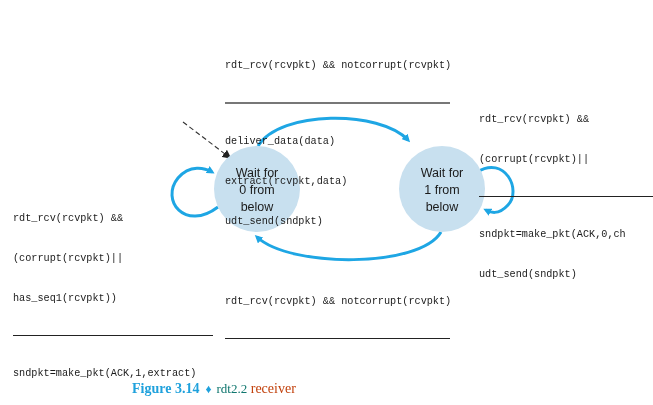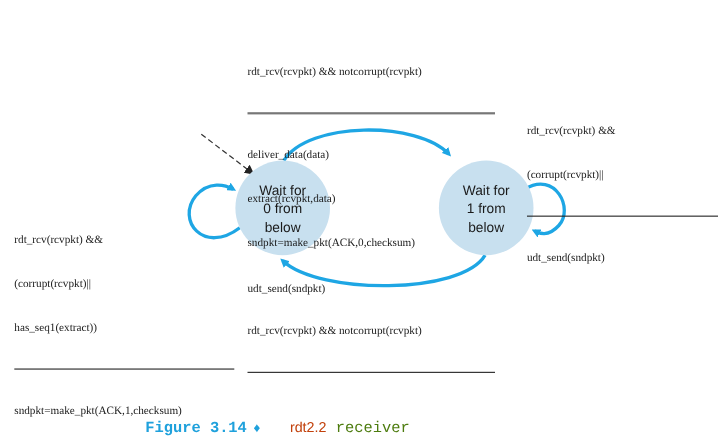--- a/index.html
+++ b/index.html
@@ -1,27 +1,27 @@
 <!DOCTYPE html>
 <html><head>
 <meta charset="utf-8">
 <style>
   html, body { margin: 0; padding: 0; background: #ffffff; }
   body { width: 653px; height: 405px; position: relative; overflow: hidden; }
-  .mono { font-family: Liberation Serif, serif; font-size: 10.2px; color: #1a1a1a; line-height: 13.4px; white-space: pre; }
+  .mono { font-family: Liberation Mono, monospace; font-size: 10.2px; color: #1a1a1a; line-height: 13.4px; white-space: pre; }
   .label { position: absolute; }
   .divider { height: 0; border-top: 1.4px solid #222; margin: 3px 0 4px 0; }
   .divider.gray { border-top-color: #777; border-top-width: 2px; }
   svg#diagram { position: absolute; left: 0; top: 0; }
   .state-text { font-family: "Liberation Sans", "DejaVu Sans", sans-serif; font-size: 12.5px; fill: #1a1a1a; text-anchor: middle; }
   .caption { position: absolute; left: 132px; top: 381px; font-size: 14px; }
-  .fig-num { font-family: Liberation Mono, monospace; font-weight: bold; color: #1fa1dc; }
+  .fig-num { font-family: Liberation Serif, serif; font-weight: bold; color: #1fa1dc; }
   .diamond { color: #1fa1dc; font-size: 12px; margin: 0 5px 0 6px; }
-  .cap-code { font-family: Liberation Sans, sans-serif; color: #c2410c; font-size: 13px; margin-left: 22px; }
-  .cap-text { font-family: Liberation Mono, monospace; color: #4d7c0f; }
+  .cap-code { font-family: Liberation Serif, serif; color: #0f766e; font-size: 13px; }
+  .cap-text { font-family: Liberation Serif, serif; color: #c2410c; }
 </style>
 </head>
 <body>
 
 <svg id="diagram" width="653" height="405" viewBox="0 0 653 405">
   <defs>
     <marker id="arrowBlue" markerWidth="8" markerHeight="8" refX="5" refY="4" orient="auto" markerUnits="userSpaceOnUse">
       <path d="M0,0 L8,4 L0,8 Z" fill="#1ea6e4"></path>
     </marker>
     <marker id="arrowDark" markerWidth="9" markerHeight="9" refX="6" refY="4.5" orient="auto" markerUnits="userSpaceOnUse">
@@ -51,37 +51,37 @@
     <text class="state-text" x="442" y="194">1 from</text>
     <text class="state-text" x="442" y="211">below</text>
   </g>
 </svg>
 
 <div class="label mono" style="left:225px; top:32px;">
   <div>rdt_rcv(rcvpkt) &amp;&amp; notcorrupt(rcvpkt)</div>
   <div class="divider gray" style="width:225px;"></div>
   <div>deliver_data(data)</div>
   <div>extract(rcvpkt,data)</div>
-  <div>sndpkt=make_pkt(ACK,0,checksum)</div>
   <div>udt_send(sndpkt)</div>
 </div>
 
 <div class="label mono" style="left:479px; top:86px; width:174px; overflow:hidden;">
   <div>rdt_rcv(rcvpkt) &amp;&amp;</div>
   <div>(corrupt(rcvpkt)||</div>
   <div class="divider" style="width:174px;"></div>
+  <div>sndpkt=make_pkt(ACK,0,ch</div>
   <div>udt_send(sndpkt)</div>
 </div>
 
 <div class="label mono" style="left:13px; top:185px;">
   <div>rdt_rcv(rcvpkt) &amp;&amp;</div>
   <div>(corrupt(rcvpkt)||</div>
-  <div>has_seq1(extract))</div>
+  <div>has_seq1(rcvpkt))</div>
   <div class="divider" style="width:200px;"></div>
-  <div>sndpkt=make_pkt(ACK,1,checksum)</div>
+  <div>sndpkt=make_pkt(ACK,1,extract)</div>
   
 </div>
 
 <div class="label mono" style="left:225px; top:268px;">
   <div>rdt_rcv(rcvpkt) &amp;&amp; notcorrupt(rcvpkt)</div>
   <div class="divider" style="width:225px;"></div>
   
   
   
   

